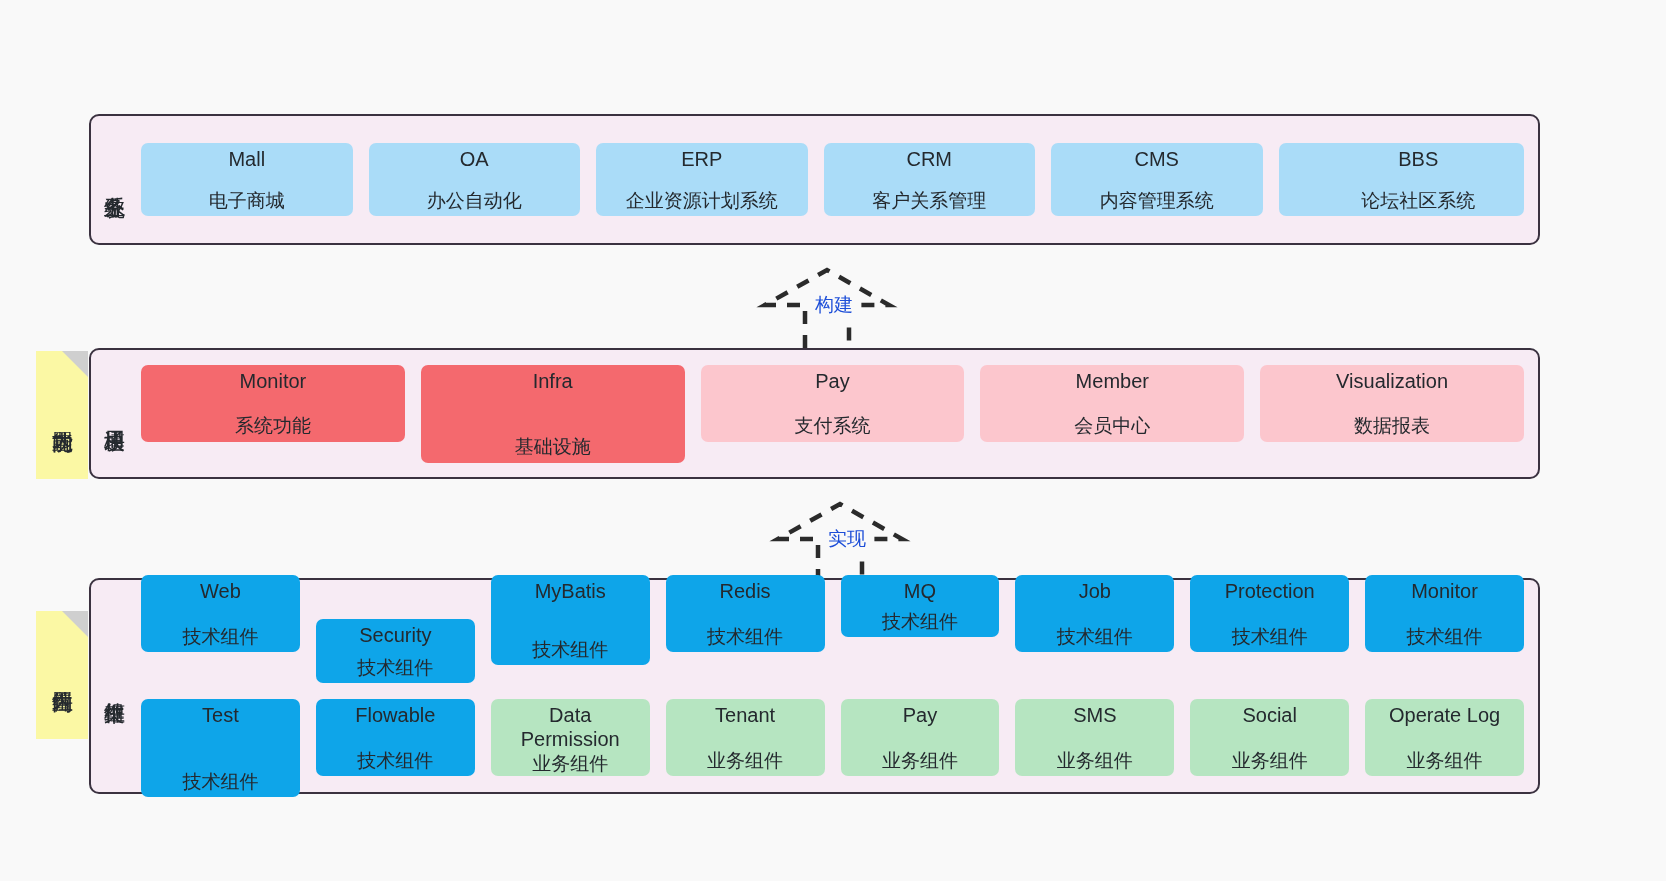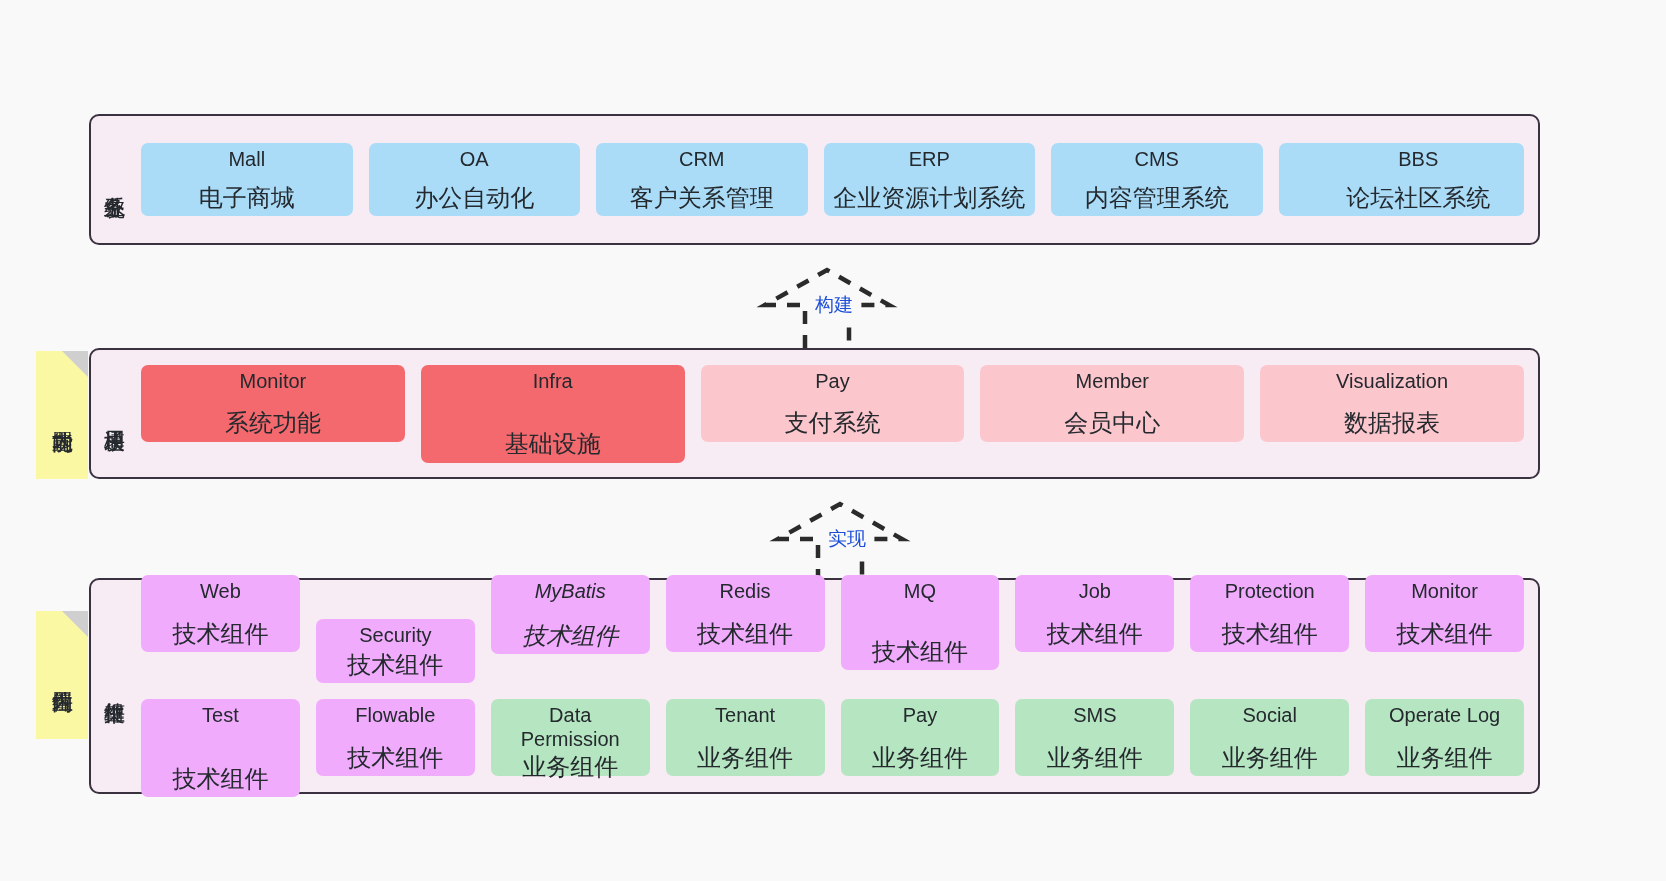--- a/index.html
+++ b/index.html
@@ -73,28 +73,28 @@
     line-height: 1.22;
     color: #24292e;
     box-sizing: border-box;
     padding: 4px 6px;
   }
 
   .tile .t-name {
     font-size: 20px;
   }
   .tile .t-sub {
-    font-size: 24px;
+    font-size: 19px;
   }
 
   
   .c-blue       { background: #aadcf8; }
   .c-red        { background: #f4696e; }
   .c-pink       { background: #fcc6cd; }
-  .c-green      { background: #f0abfc; }
+  .c-green      { background: #0ea5e9; }
   .c-lightgreen { background: #b6e5c1; }
 
   
   .sticky {
     position: absolute;
     background: #fbf8a4;
     color: #24292e;
     font-size: 21px;
     line-height: 1.18;
     display: flex;
@@ -145,26 +145,26 @@
       <div class="tile-row">
         <div class="tile c-blue" style="height:73px;">
           <span class="t-name">Mall</span>
           <span class="t-sub">电子商城</span>
         </div>
         <div class="tile c-blue" style="height:73px;">
           <span class="t-name">OA</span>
           <span class="t-sub">办公自动化</span>
         </div>
         <div class="tile c-blue" style="height:73px;">
+          <span class="t-name">ERP</span>
+          <span class="t-sub">企业资源计划系统</span>
+        </div>
+        <div class="tile c-blue" style="height:73px;">
           <span class="t-name">CRM</span>
           <span class="t-sub">客户关系管理</span>
-        </div>
-        <div class="tile c-blue" style="height:73px;">
-          <span class="t-name">ERP</span>
-          <span class="t-sub">企业资源计划系统</span>
         </div>
         <div class="tile c-blue" style="height:73px;">
           <span class="t-name">CMS</span>
           <span class="t-sub">内容管理系统</span>
         </div>
         <div class="tile c-blue" style="height:73px;padding-left:40px;">
           <span class="t-name">BBS</span>
           <span class="t-sub">论坛社区系统</span>
         </div>
       </div>
@@ -229,29 +229,29 @@
 
       <div class="tile-row">
         <div class="tile c-green" style="height:77px;">
           <span class="t-name">Web</span>
           <span class="t-sub">技术组件</span>
         </div>
         <div class="tile c-green" style="height:64px;margin-top:44px;">
           <span class="t-name">Security</span>
           <span class="t-sub">技术组件</span>
         </div>
-        <div class="tile c-green" style="height:79px;font-style:italic;">
+        <div class="tile c-green" style="height:90px;">
           <span class="t-name">MyBatis</span>
           <span class="t-sub">技术组件</span>
         </div>
         <div class="tile c-green" style="height:77px;">
           <span class="t-name">Redis</span>
           <span class="t-sub">技术组件</span>
         </div>
-        <div class="tile c-green" style="height:95px;">
+        <div class="tile c-green" style="height:62px;">
           <span class="t-name">MQ</span>
           <span class="t-sub">技术组件</span>
         </div>
         <div class="tile c-green" style="height:77px;">
           <span class="t-name">Job</span>
           <span class="t-sub">技术组件</span>
         </div>
         <div class="tile c-green" style="height:77px;">
           <span class="t-name">Protection</span>
           <span class="t-sub">技术组件</span>

